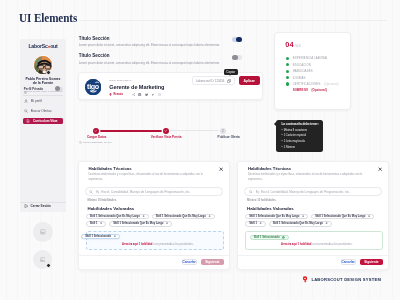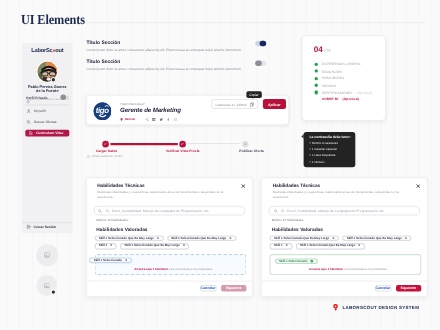--- a/index.html
+++ b/index.html
@@ -44,21 +44,21 @@
   .sec-t{font-size:4.5px;font-weight:700;color:#22253a;line-height:1.1;}
   .sec-p{font-size:2.95px;color:#90909b;margin-top:1.4px;line-height:1.35;white-space:nowrap;}
   .tgl{position:absolute;width:9.5px;height:5px;border-radius:3px;}
   .tgl i{position:absolute;width:5.6px;height:5.6px;border-radius:50%;top:-.3px;}
   .tgl.on{background:#ccd5e8;}
   .tgl.on i{right:0;background:#142a63;}
   .tgl.off{background:#e6e6ea;}
   .tgl.off i{left:0;background:#8d8d97;}
 
   
-  .job{position:absolute;left:78.1px;top:86px;width:184.5px;height:27.5px;background:#fff;border-radius:3.5px;border:.55px solid #efeff2;box-shadow:0 1px 2.5px rgba(20,20,40,.05);font-style:italic;}
+  .job{position:absolute;left:78.1px;top:72px;width:184.5px;height:27.5px;background:#fff;border-radius:3.5px;border:.55px solid #efeff2;box-shadow:0 1px 2.5px rgba(20,20,40,.05);}
   .tigo{position:absolute;left:5.7px;top:5.5px;width:16.4px;height:16.4px;border-radius:50%;background:#19488f;box-shadow:0 0 0 1.5px #fff;}
   .job-co{position:absolute;left:30.1px;top:6.4px;font-size:2.5px;color:#9a9aa6;font-weight:700;letter-spacing:.15px;}
   .job-t{position:absolute;left:30.1px;top:10.6px;font-size:5.6px;font-weight:700;color:#23263a;letter-spacing:-.1px;}
   .job-rem{position:absolute;left:30.1px;top:19.8px;display:flex;align-items:center;gap:1.2px;font-size:2.6px;color:#c4123f;font-weight:700;}
   .job-soc{position:absolute;left:52.7px;top:19.9px;display:flex;align-items:center;gap:3.1px;}
   .job-id{position:absolute;left:113.3px;top:2.9px;width:42.6px;height:9.6px;border:.55px solid #eaeaee;border-radius:2.5px;display:flex;align-items:center;justify-content:space-between;padding:0 2.6px;font-size:2.8px;color:#8a8a96;}
   .job-apply{position:absolute;left:159.5px;top:3.3px;width:21.2px;height:9.1px;border-radius:2px;background:#b81139;color:#fff;font-size:3.4px;font-weight:700;display:flex;align-items:center;justify-content:center;}
   .tip-copy{position:absolute;left:144.9px;top:-3.6px;width:13.6px;height:5.4px;background:#232323;color:#fff;font-size:3px;border-radius:1.5px;display:flex;align-items:center;justify-content:center;}
   .tip-copy:after{content:"";position:absolute;left:50%;bottom:-1.7px;margin-left:-1.8px;border-left:1.8px solid transparent;border-right:1.8px solid transparent;border-top:2px solid #232323;}
 

